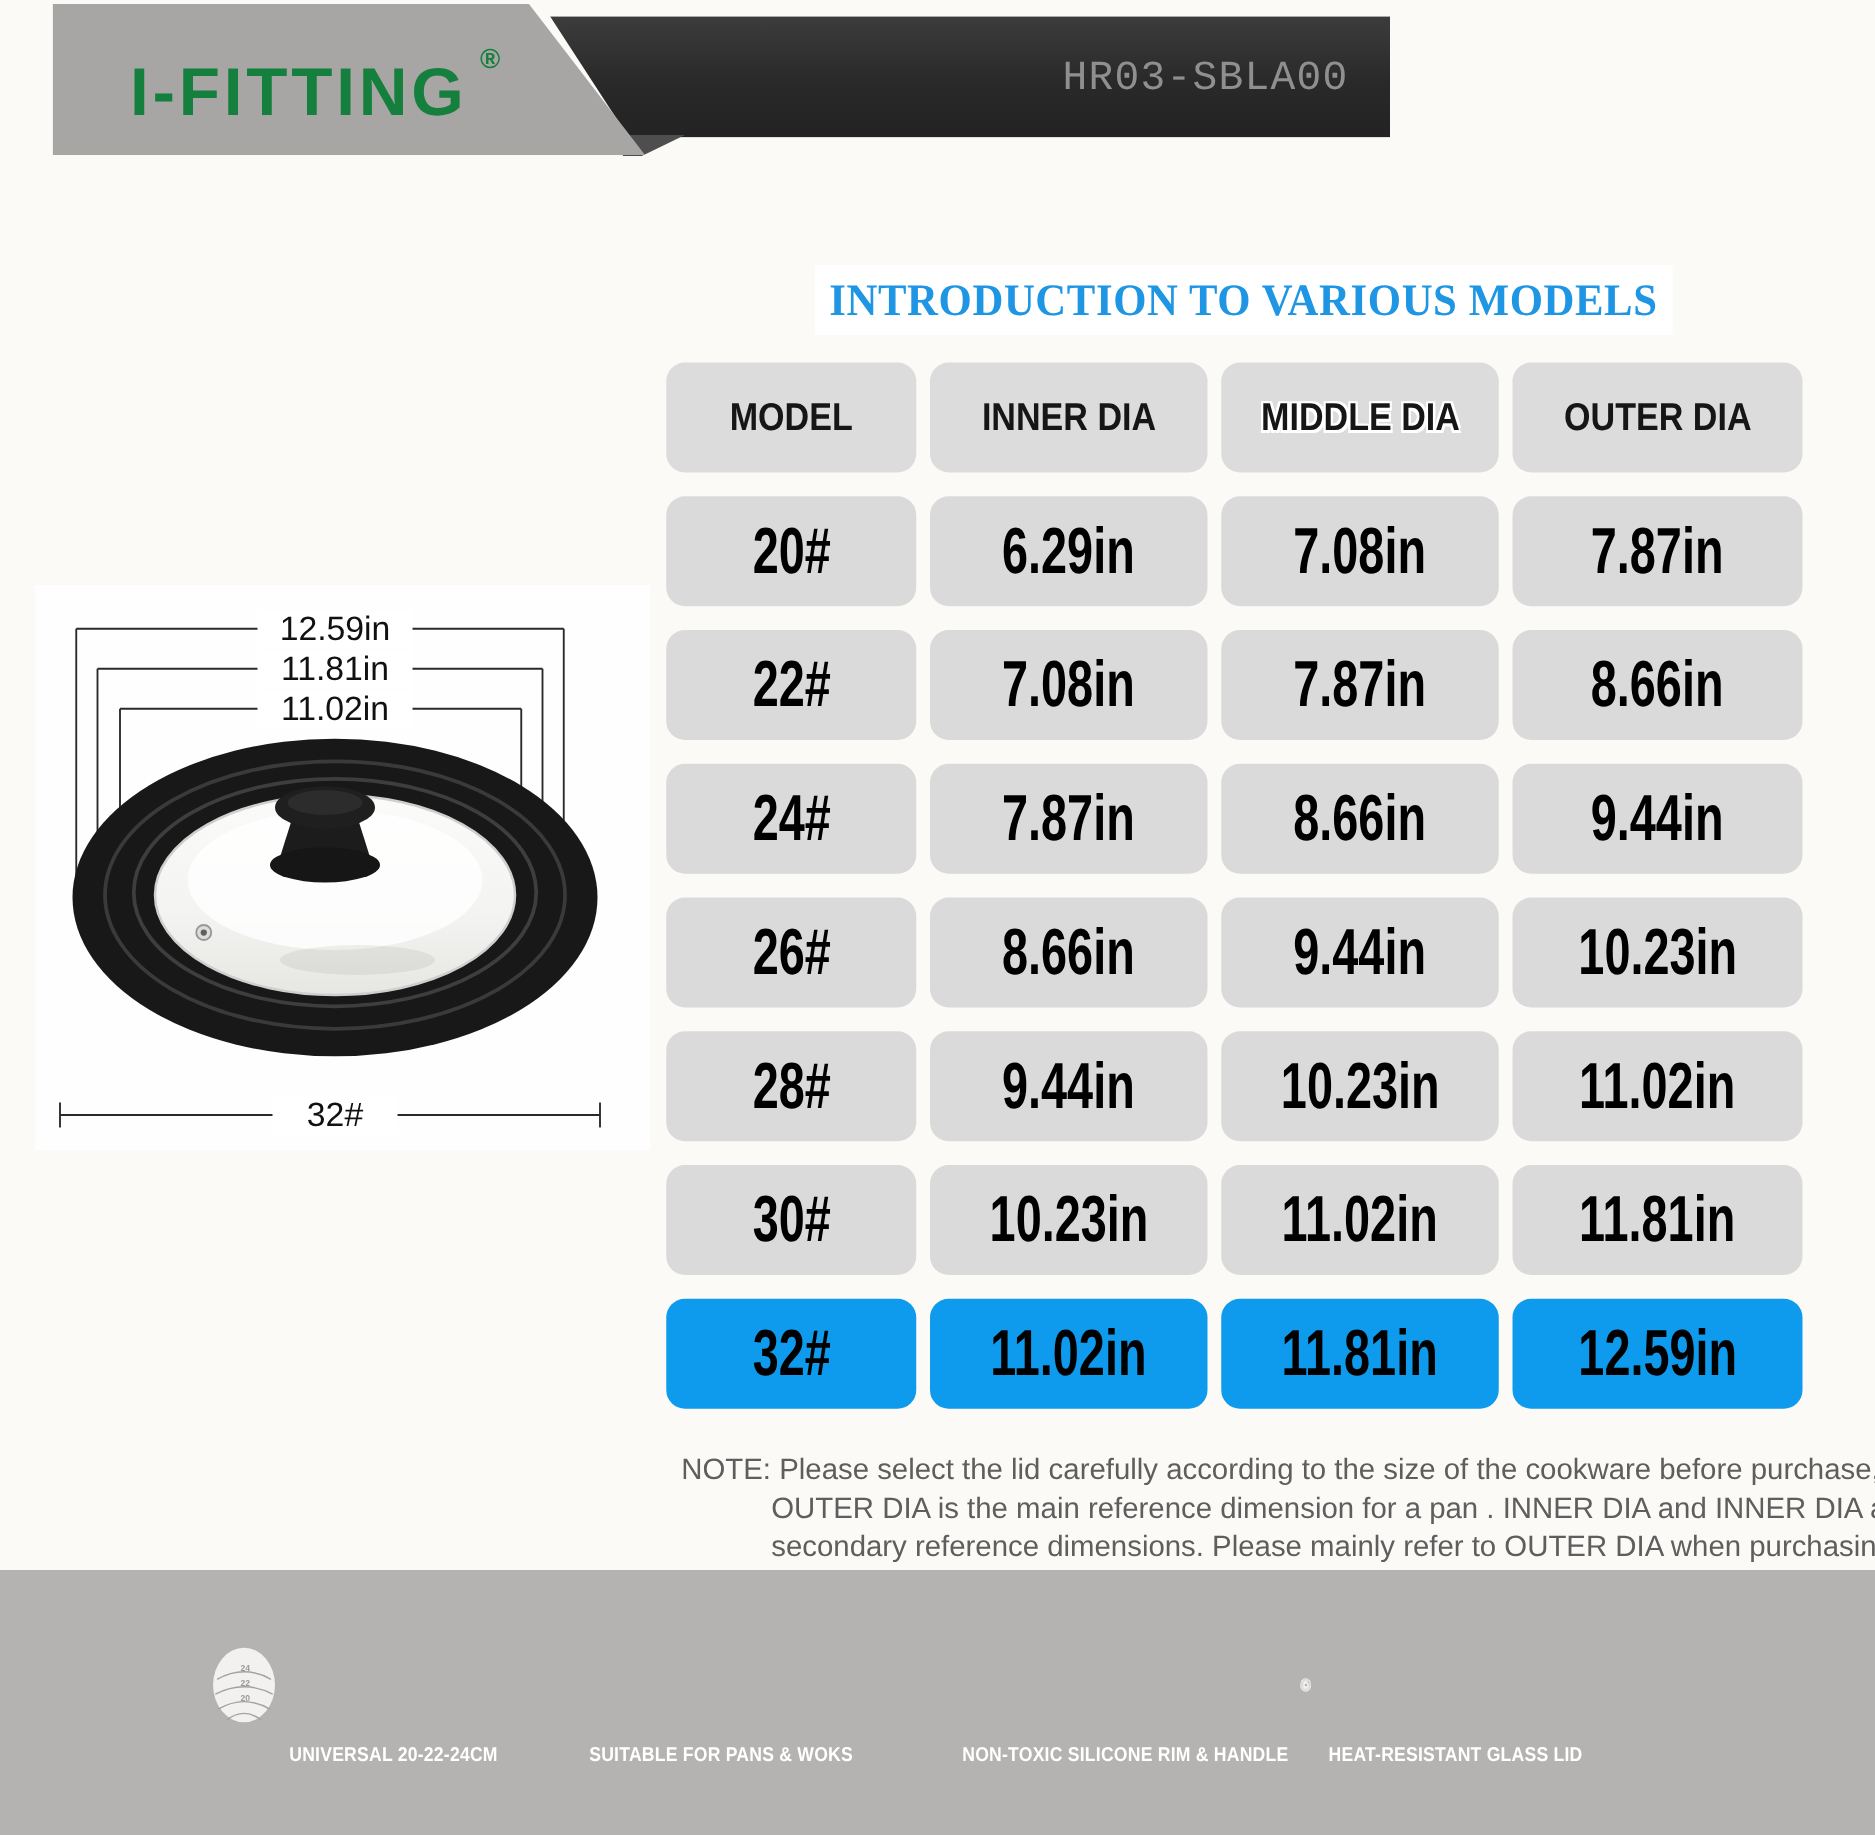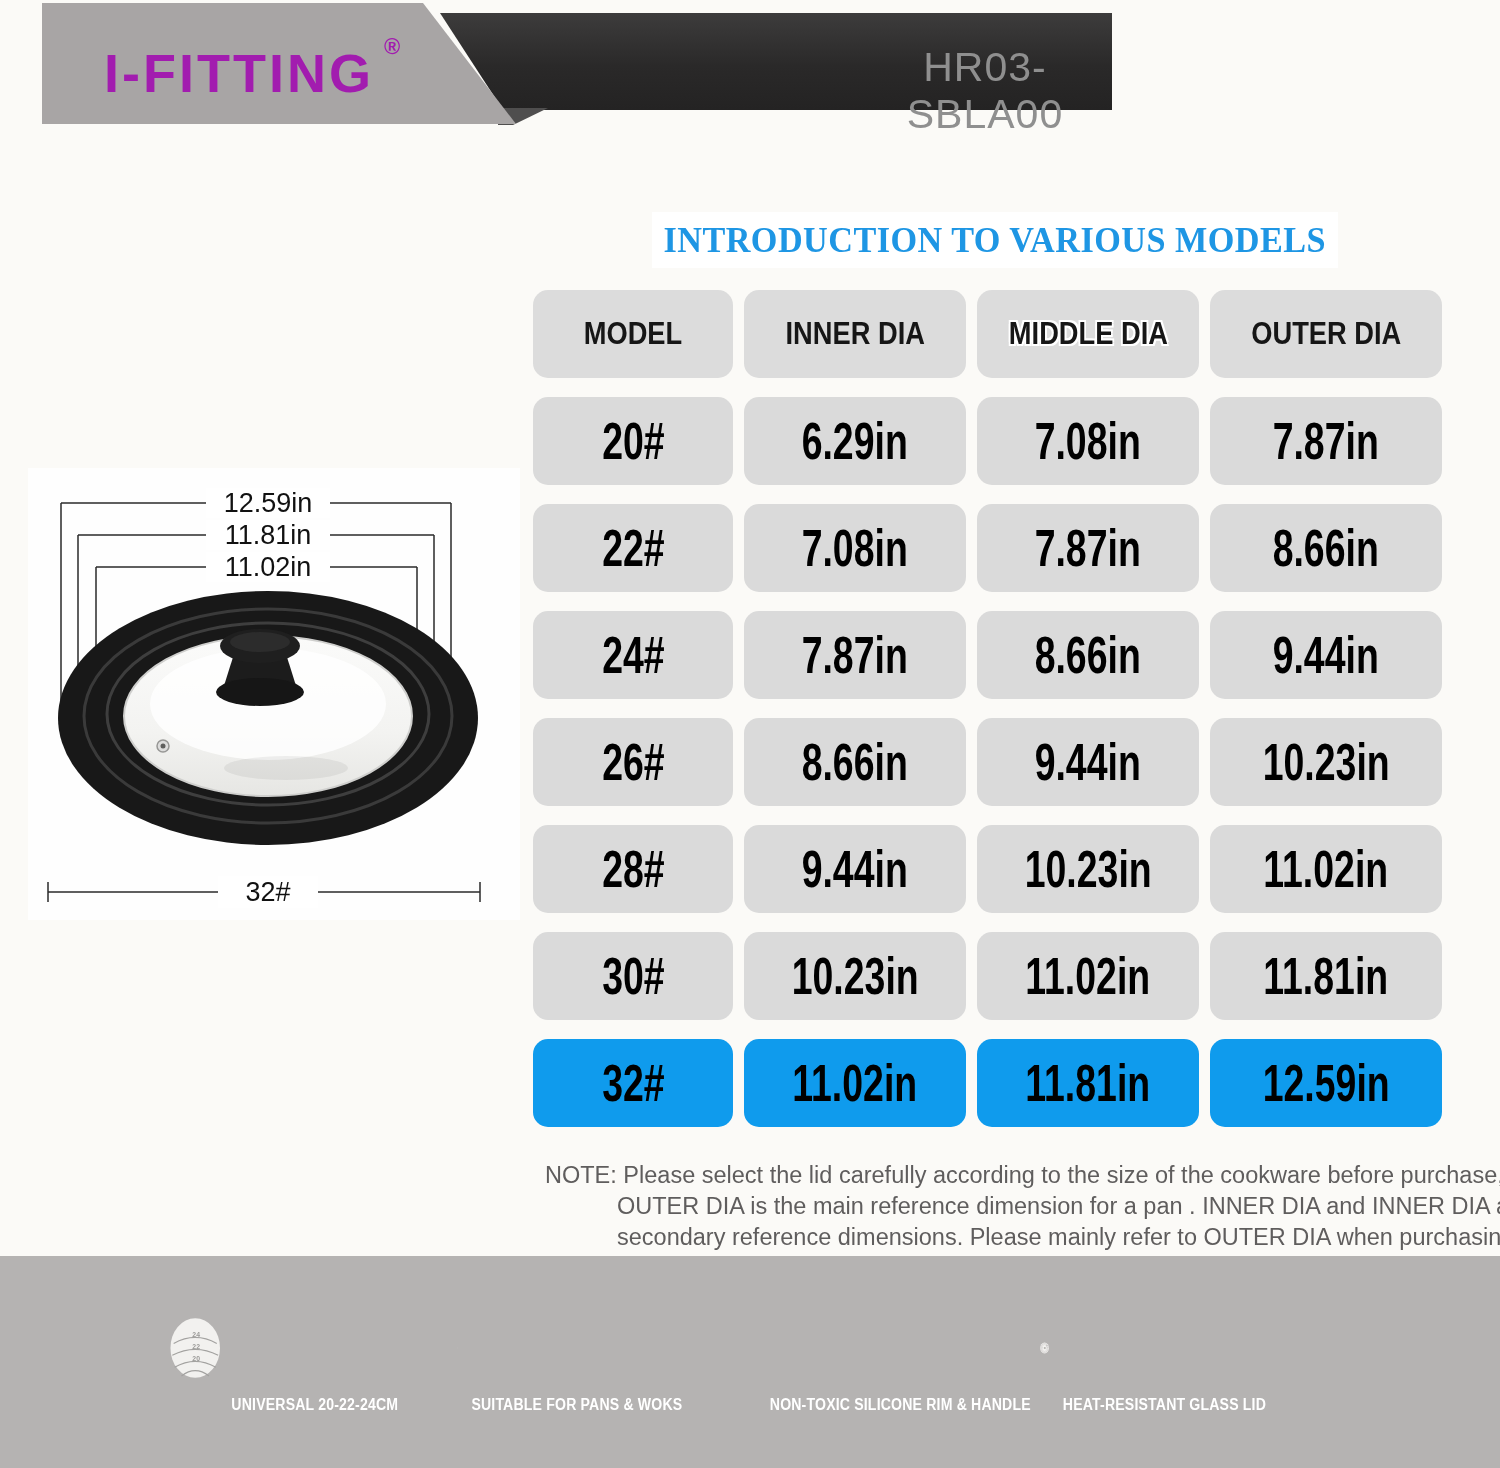--- a/index.html
+++ b/index.html
@@ -7,33 +7,33 @@
     width:1500px;height:1468px;position:relative;overflow:hidden;
     background:#fbfaf7;font-family:"Liberation Sans",sans-serif;
   }
   
   .bar-black{
     position:absolute;left:440px;top:13px;width:672px;height:97px;
     background:linear-gradient(180deg,#3d3c3c 0%,#2a2929 55%,#242323 100%);
     clip-path:polygon(0 0,100% 0,100% 100%,63px 100%);
   }
   .bar-code{
-    position:absolute;left:850px;top:44px;width:270px;text-align:center;
-    color:#8f8f8f;font-size:41px;letter-spacing:1px;
+    position:absolute;left:850px;top:44px;width:270px;
+    color:#8f8f8f;font-size:33px;letter-spacing:1px;font-family:Liberation Mono, monospace;
   }
   .ribbon-shadow{
     position:absolute;left:498px;top:108px;width:50px;height:17px;
     background:#4f4e4e;clip-path:polygon(0 0,100% 0,30% 100%,0 100%);
   }
   .ribbon-gray{
     position:absolute;left:42px;top:3px;width:474px;height:121px;
     background:#a8a5a5;clip-path:polygon(0 0,381px 0,100% 100%,0 100%);
   }
   .brand{
-    position:absolute;left:104px;top:34px;color:#a21caf;
+    position:absolute;left:104px;top:34px;color:#15803d;
     font-size:54px;font-weight:bold;letter-spacing:3px;white-space:nowrap;
   }
   .brand sup{font-size:22px;vertical-align:38px;margin-left:10px;letter-spacing:0;}
   
   .title-box{
     position:absolute;left:652px;top:212px;width:686px;height:56px;background:#fff;
     display:flex;align-items:center;justify-content:center;font-family:Liberation Serif, serif;
   }
   .title-text{
     color:#1e96e4;font-size:36px;font-weight:bold;letter-spacing:.5px;white-space:nowrap;

